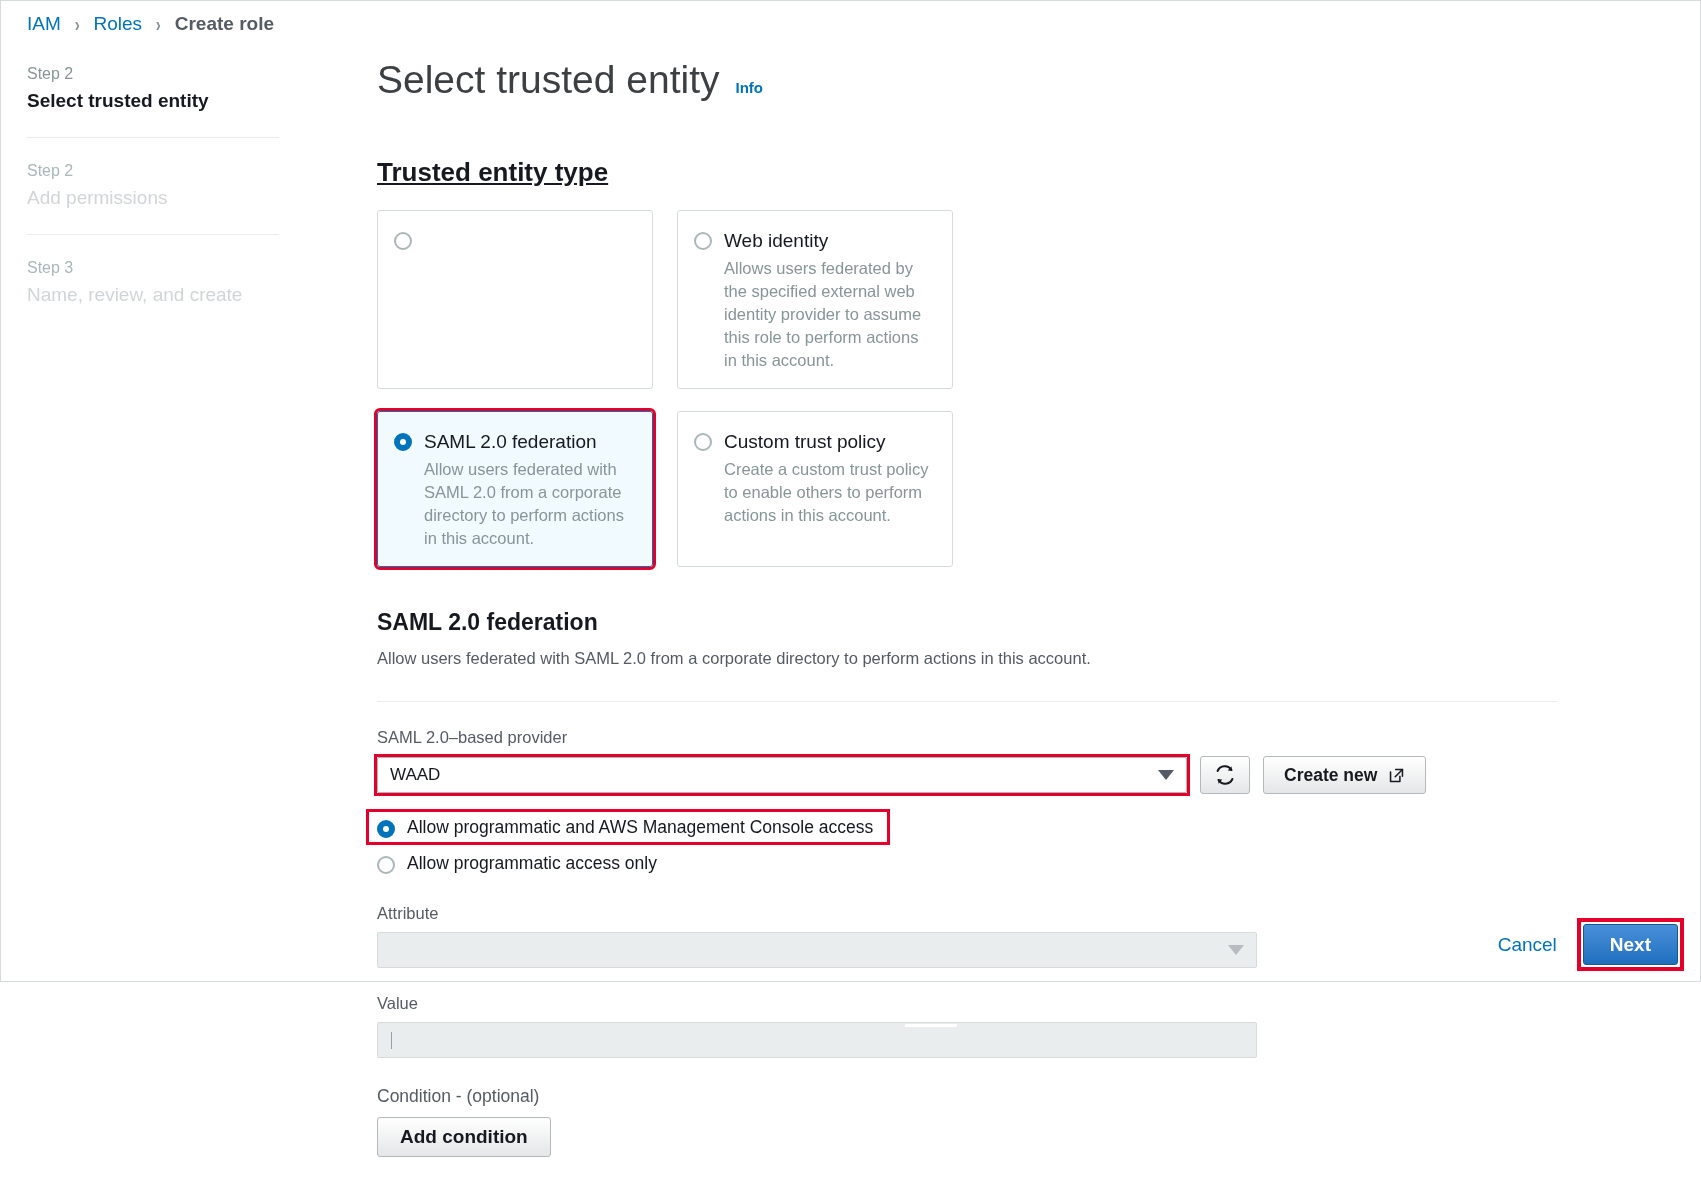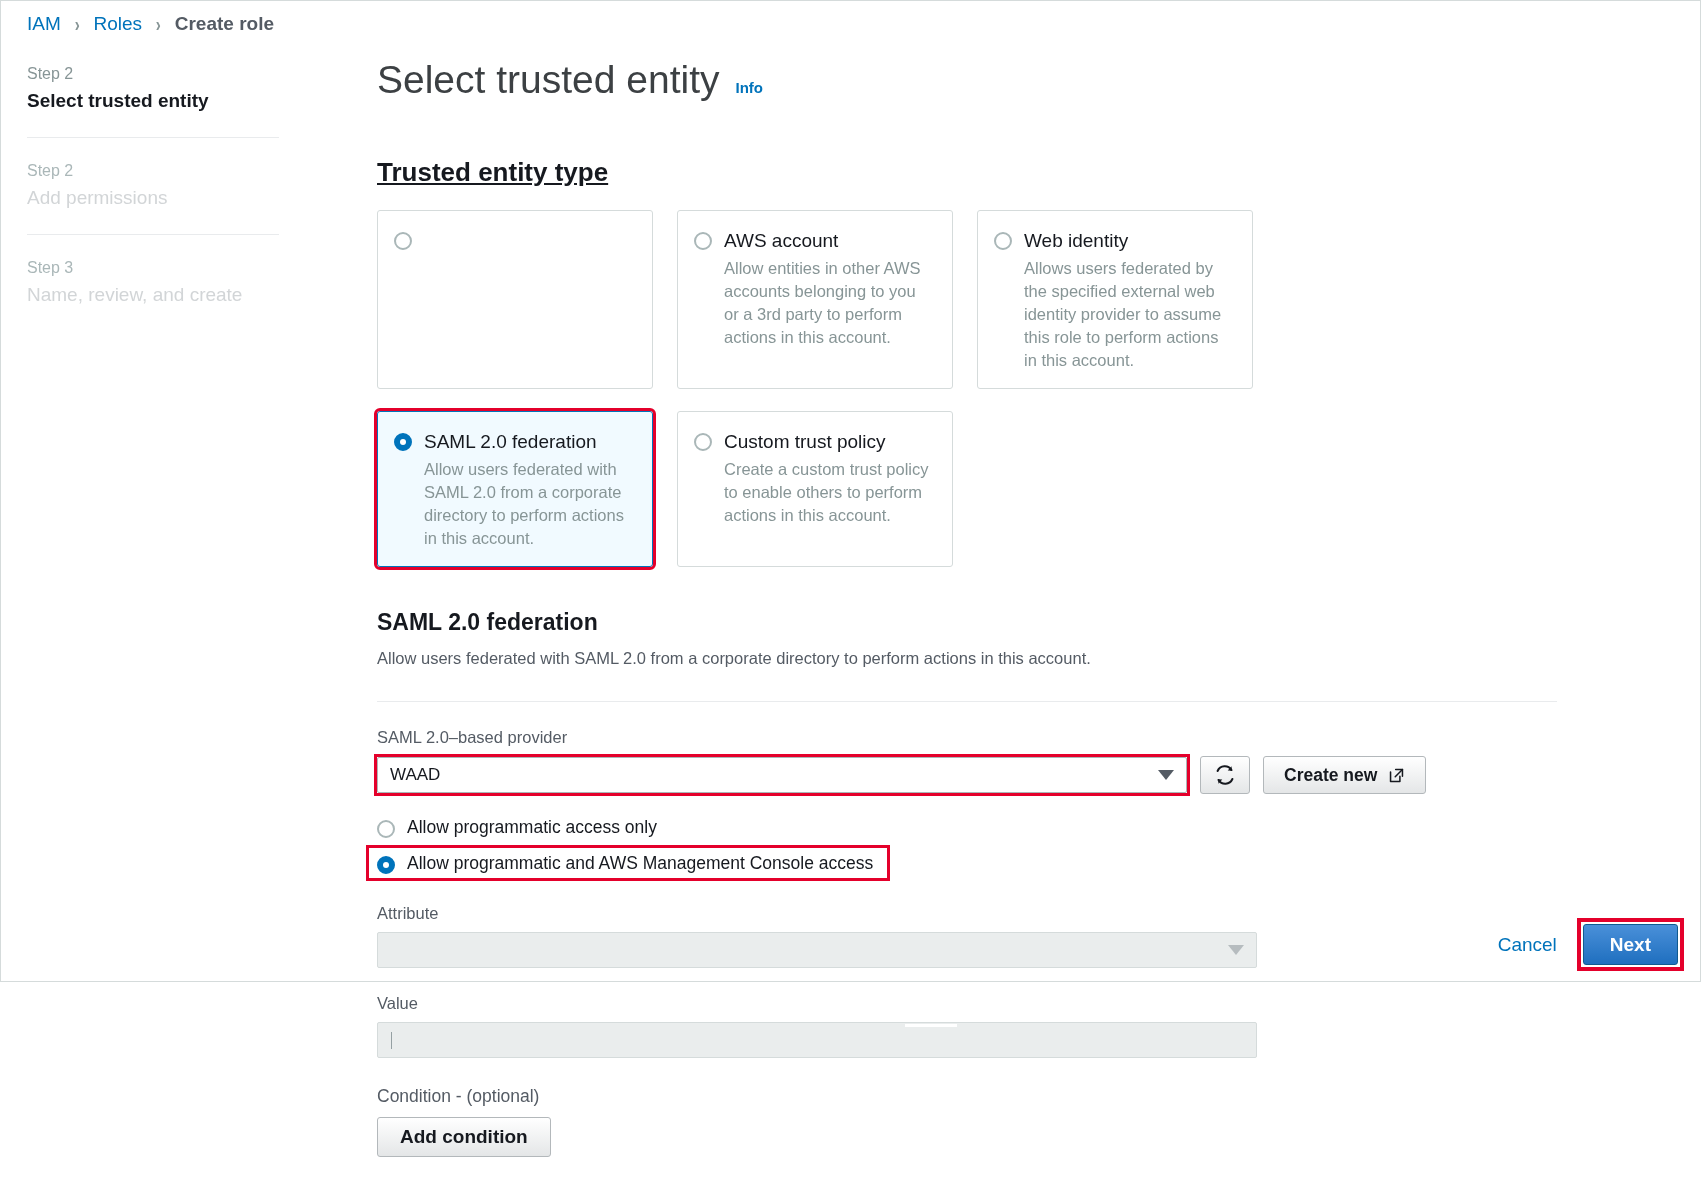--- a/index.html
+++ b/index.html
@@ -393,27 +393,20 @@
 
     <h2 class="section-title">Trusted entity type</h2>
 
     <div class="cards-row">
       <div class="card">
         <span class="radio"></span>
       </div>
       <div class="card">
         <span class="radio"></span>
         <div class="card-body">
-          <div class="card-label">AWS account</div>
-          <div class="card-desc">Allow entities in other AWS accounts belonging to you or a 3rd party to perform actions in this account.</div>
-        </div>
-      </div>
-      <div class="card">
-        <span class="radio"></span>
-        <div class="card-body">
           <div class="card-label">Web identity</div>
           <div class="card-desc">Allows users federated by the specified external web identity provider to assume this role to perform actions in this account.</div>
         </div>
       </div>
     </div>
 
     <div class="cards-row">
       <div class="card selected annotated">
         <span class="radio checked"></span>
         <div class="card-body">
@@ -456,27 +449,27 @@
           <span>Create new</span>
           <svg width="17" height="17" viewBox="0 0 20 20">
             <path d="M3 6 L3 17 L14 17 L14 11" stroke="#16191f" stroke-width="1.8" fill="none" stroke-linecap="round" stroke-linejoin="round"></path>
             <path d="M9 3 L17 3 L17 11" stroke="#16191f" stroke-width="1.8" fill="none" stroke-linecap="round" stroke-linejoin="round"></path>
             <path d="M17 3 L8.5 11.5" stroke="#16191f" stroke-width="1.8" fill="none" stroke-linecap="round"></path>
           </svg>
         </div>
       </div>
 
       <div class="access-list">
+        <div class="access-row annotated">
+          <span class="radio checked"></span>
+          <span class="access-label">Allow programmatic and AWS Management Console access</span>
+        </div>
         <div class="access-row">
           <span class="radio"></span>
           <span class="access-label">Allow programmatic access only</span>
-        </div>
-        <div class="access-row annotated">
-          <span class="radio checked"></span>
-          <span class="access-label">Allow programmatic and AWS Management Console access</span>
         </div>
       </div>
 
       <div class="field-label">Attribute</div>
       <div class="disabled-select">
         <span class="caret-disabled"></span>
       </div>
 
       <div class="field-label">Value</div>
       <div class="disabled-input">

